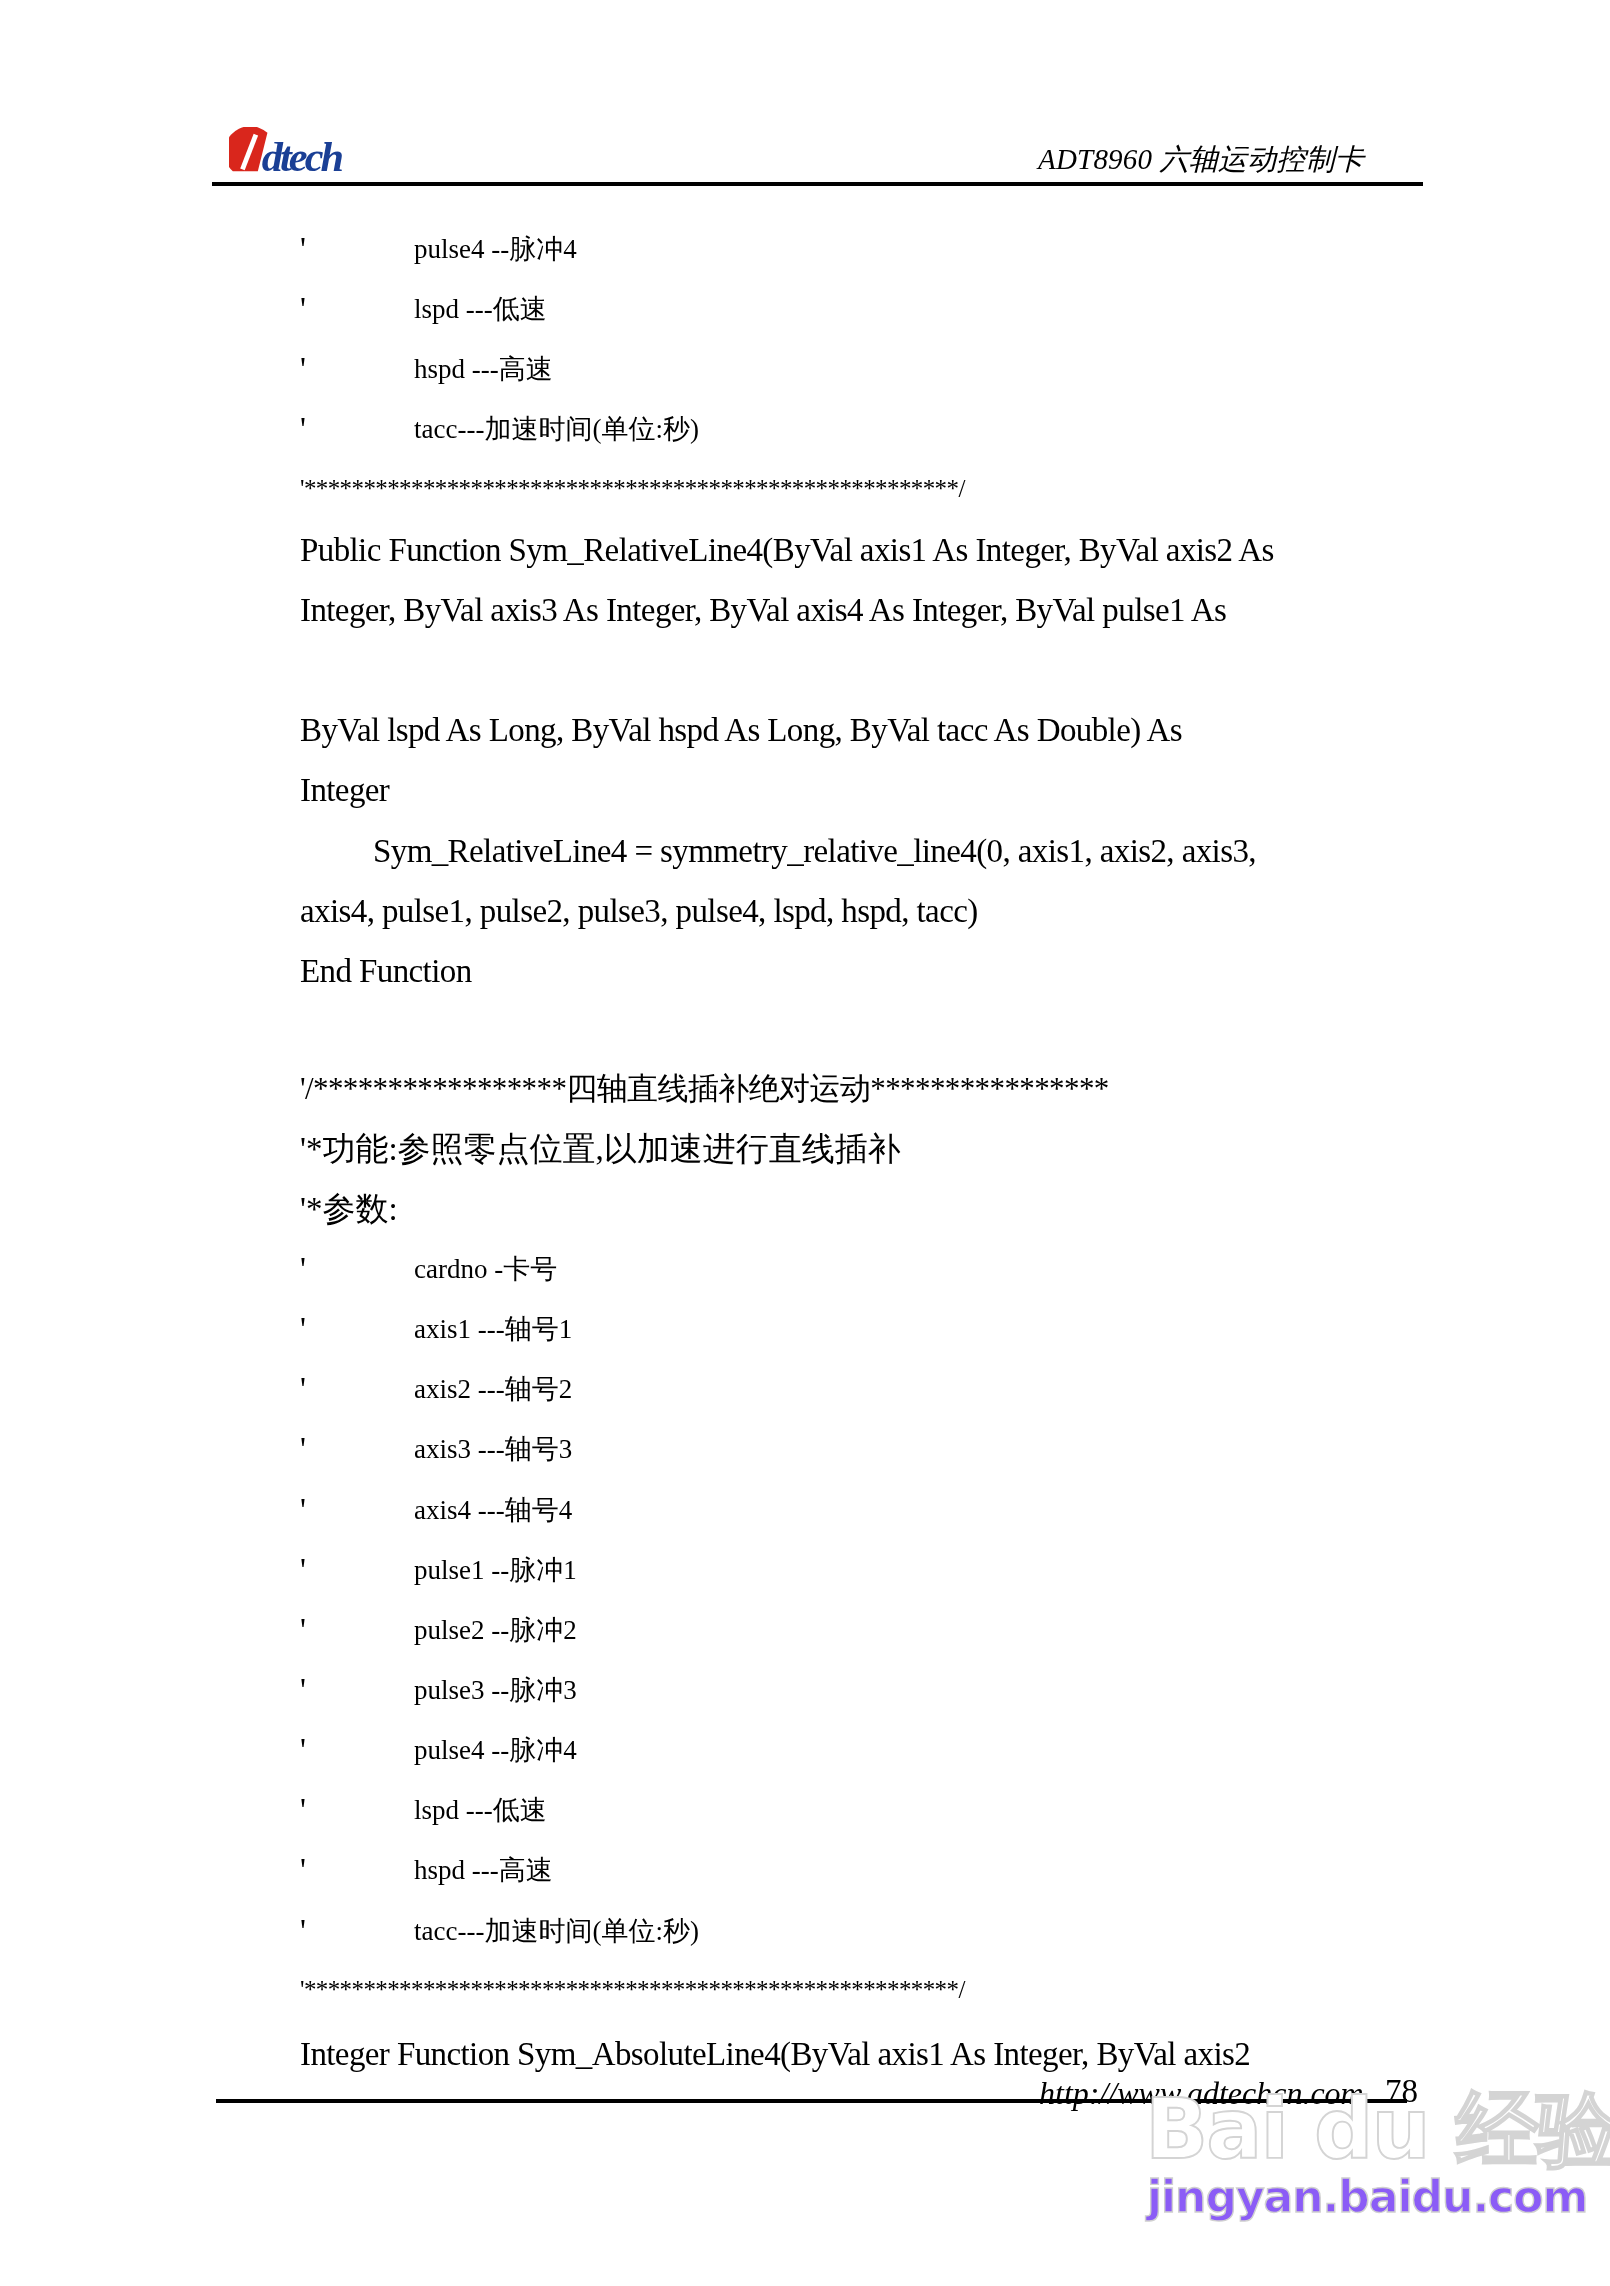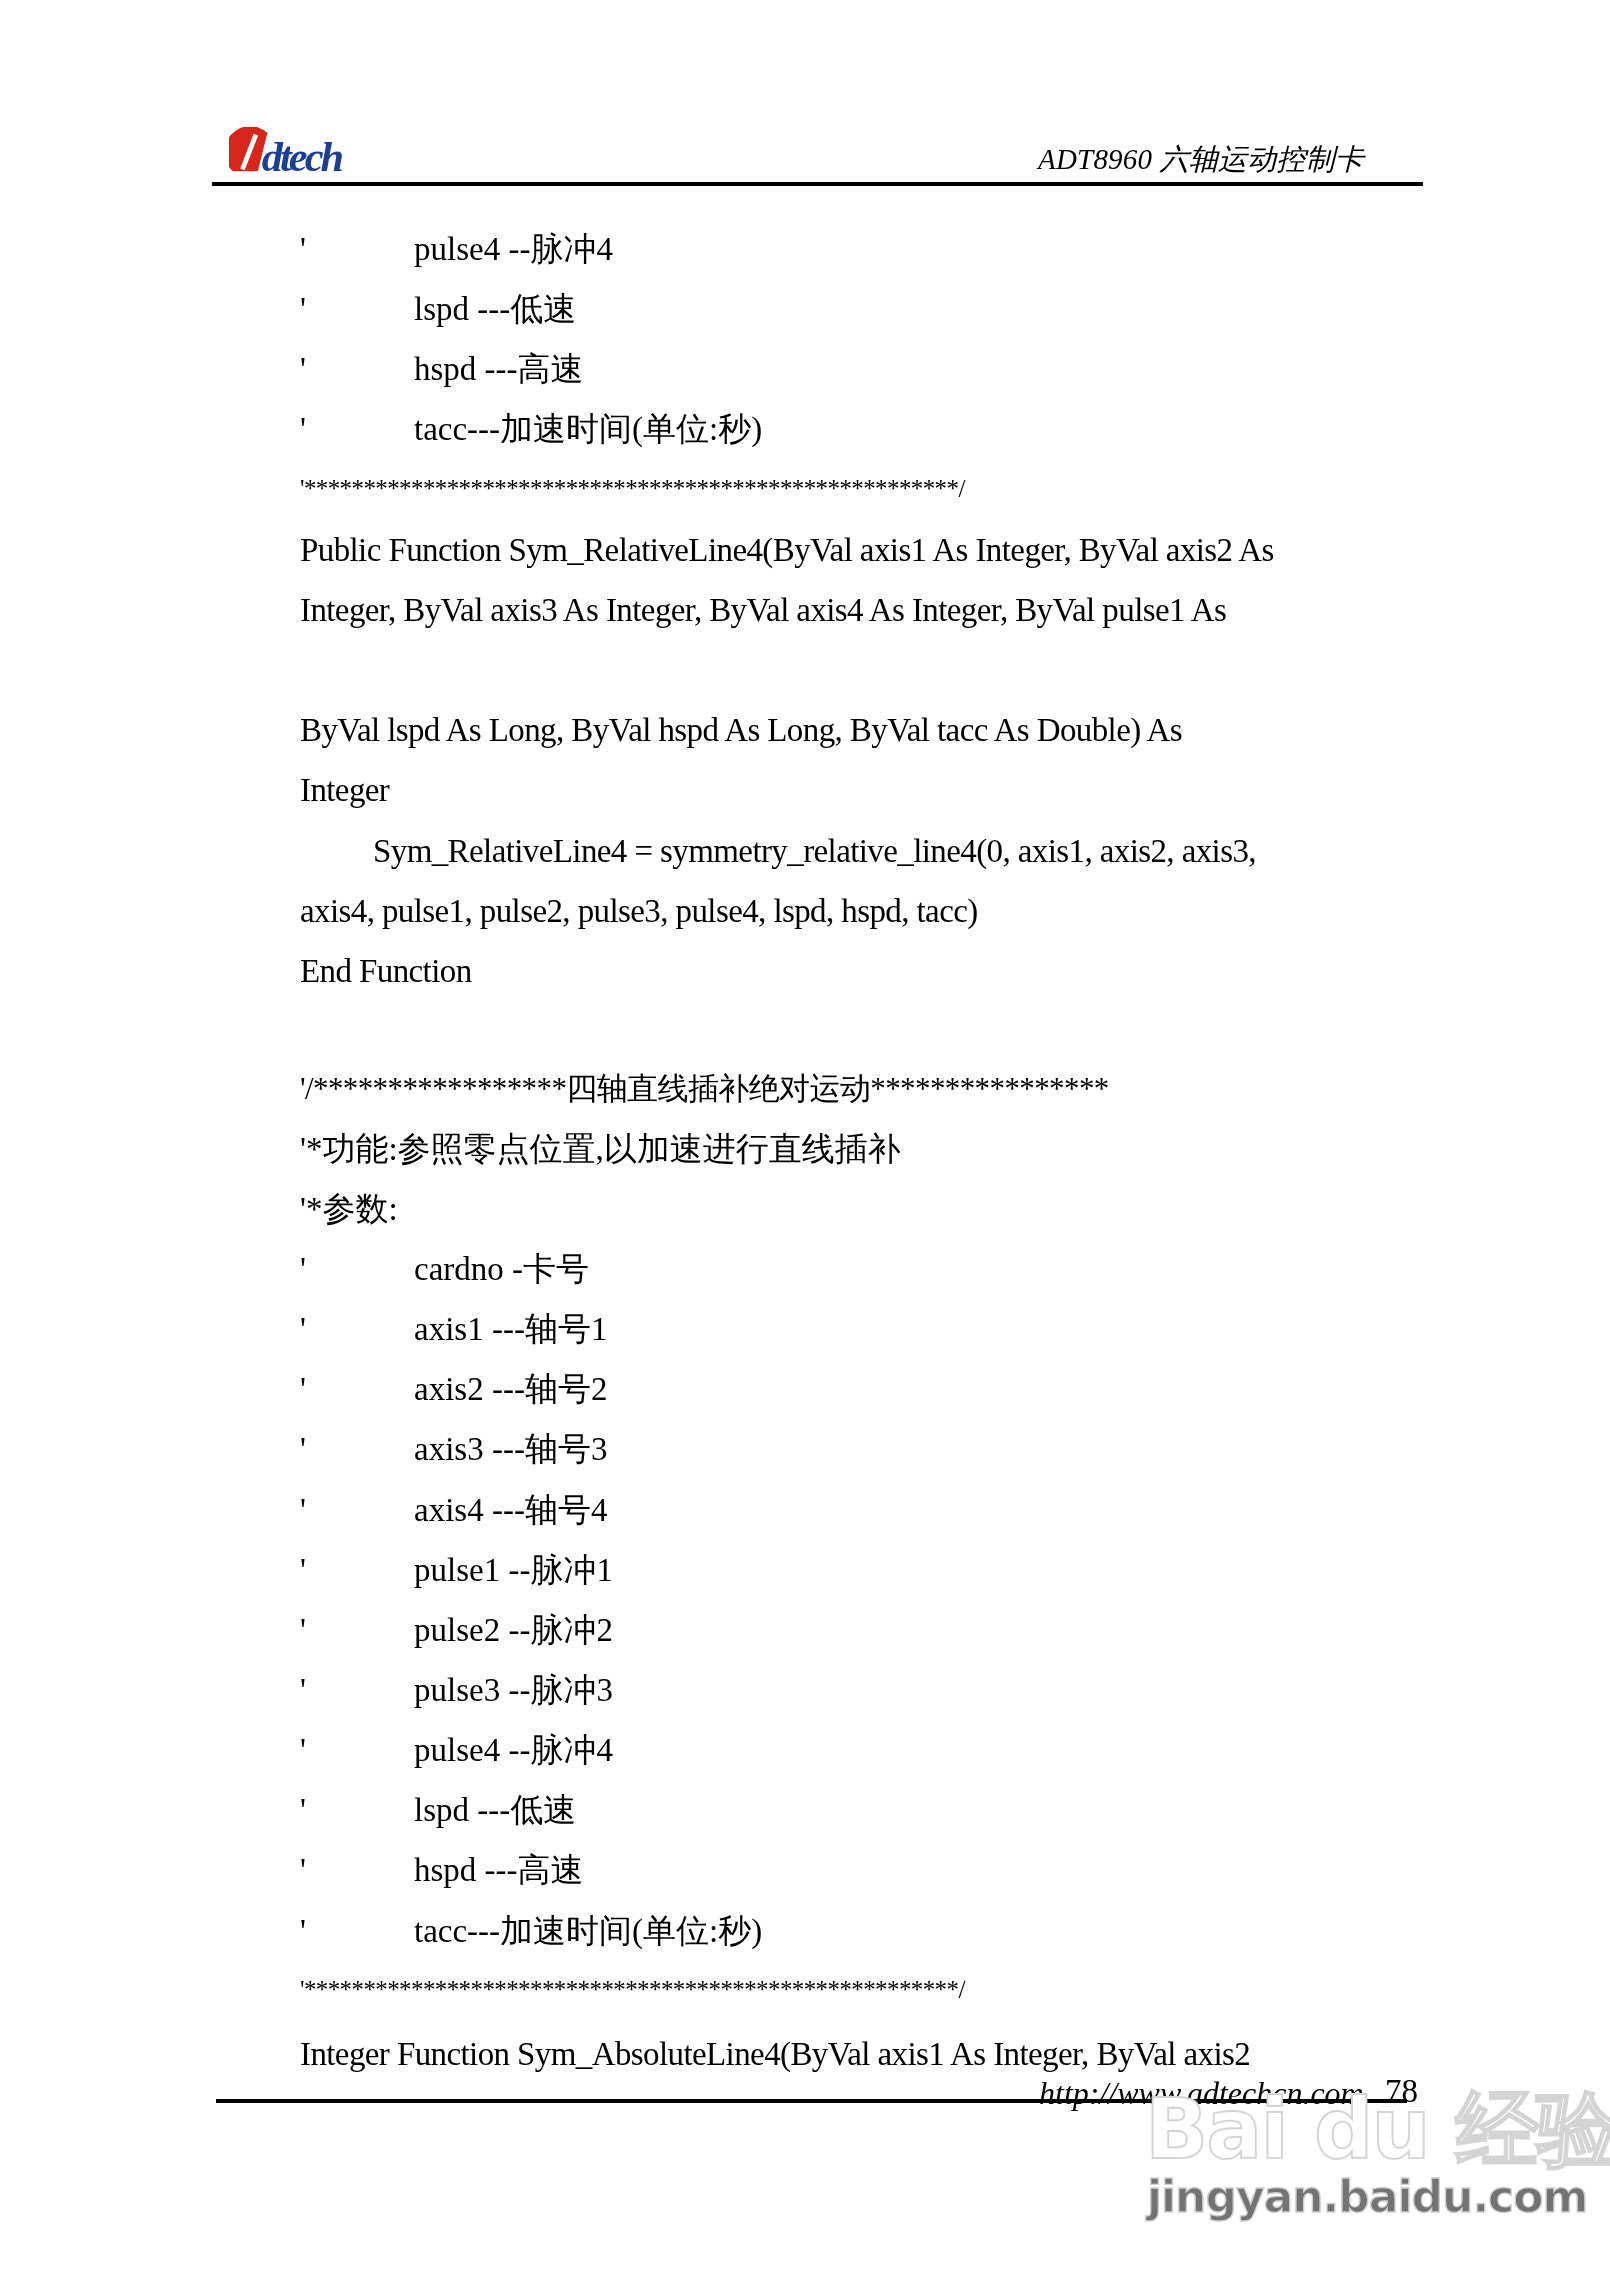--- a/index.html
+++ b/index.html
@@ -10,36 +10,36 @@
   
   .logo { position: absolute; left: 217px; top: 127px; width: 146px; height: 50px; margin-left: 12px; }
   .header-title { position: absolute; left: 1038px; top: 140px; font-size: 29px;
                   font-style: italic; white-space: nowrap; letter-spacing: 0.2px; }
   .header-rule { position: absolute; left: 212px; top: 182px; width: 1211px; height: 3.8px; background: #000; }
 
   
   .line { position: absolute; left: 300px; font-size: 33px; line-height: 38px; white-space: nowrap;
           transform-origin: left center; }
   .tick { position: absolute; left: 300px; font-size: 33px; line-height: 38px; }
-  .param { position: absolute; left: 414px; font-size: 33px; line-height: 38px; white-space: nowrap; }
+  .param { position: absolute; left: 414px; font-size: 27px; line-height: 38px; white-space: nowrap; }
   .indent { left: 373px; text-align: right; }
   .narrow { letter-spacing: -0.6px; }
 
   
   .footer-url { position: absolute; left: 1039px; top: 2075px; font-size: 32px; font-style: italic;
                 white-space: nowrap; }
   .page-num { position: absolute; left: 1385px; top: 2073px; font-size: 33px; }
   .footer-rule { position: absolute; left: 216px; top: 2099px; width: 1191px; height: 3.8px; background: #000; }
 
   
   .watermark { position: absolute; left: 1145px; top: 2046px; width: 375px; height: 192px; pointer-events: none; }
   .wm-big { position: absolute; left: 0; top: 29px; font-family: "DejaVu Sans", sans-serif; font-weight: bold;
             font-size: 83px; color: #ffffff; -webkit-text-stroke: 1.9px #d4d4d4; letter-spacing: -1.9px; white-space: nowrap; }
   .wm-small { position: absolute; left: 1.9px; top: 125px; font-family: "DejaVu Sans", sans-serif; font-weight: bold;
-              font-size: 44px; color: #737373; -webkit-text-stroke: 1.4px #d0d0d0; white-space: nowrap; letter-spacing: -1px; }
+              font-size: 44px; color: #8b5cf6; -webkit-text-stroke: 1.4px #d0d0d0; white-space: nowrap; letter-spacing: -1px; }
 </style>
 </head>
 <body>
 
 <div class="page">
 
   <div class="logo">
     <svg width="146" height="50" viewBox="0 0 152 52">
       <path d="M4 46 A24 24 0 0 1 40 6 L30 46 Z" fill="#d9261c"></path>
       <path d="M28 8 L14 44" stroke="#ffffff" stroke-width="5"></path>

